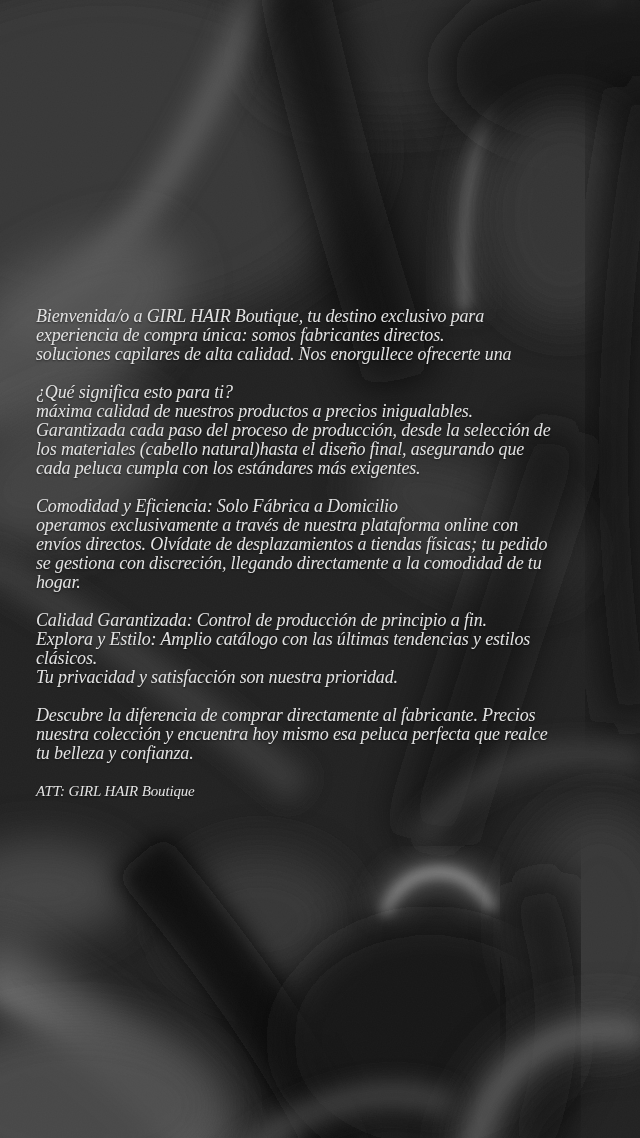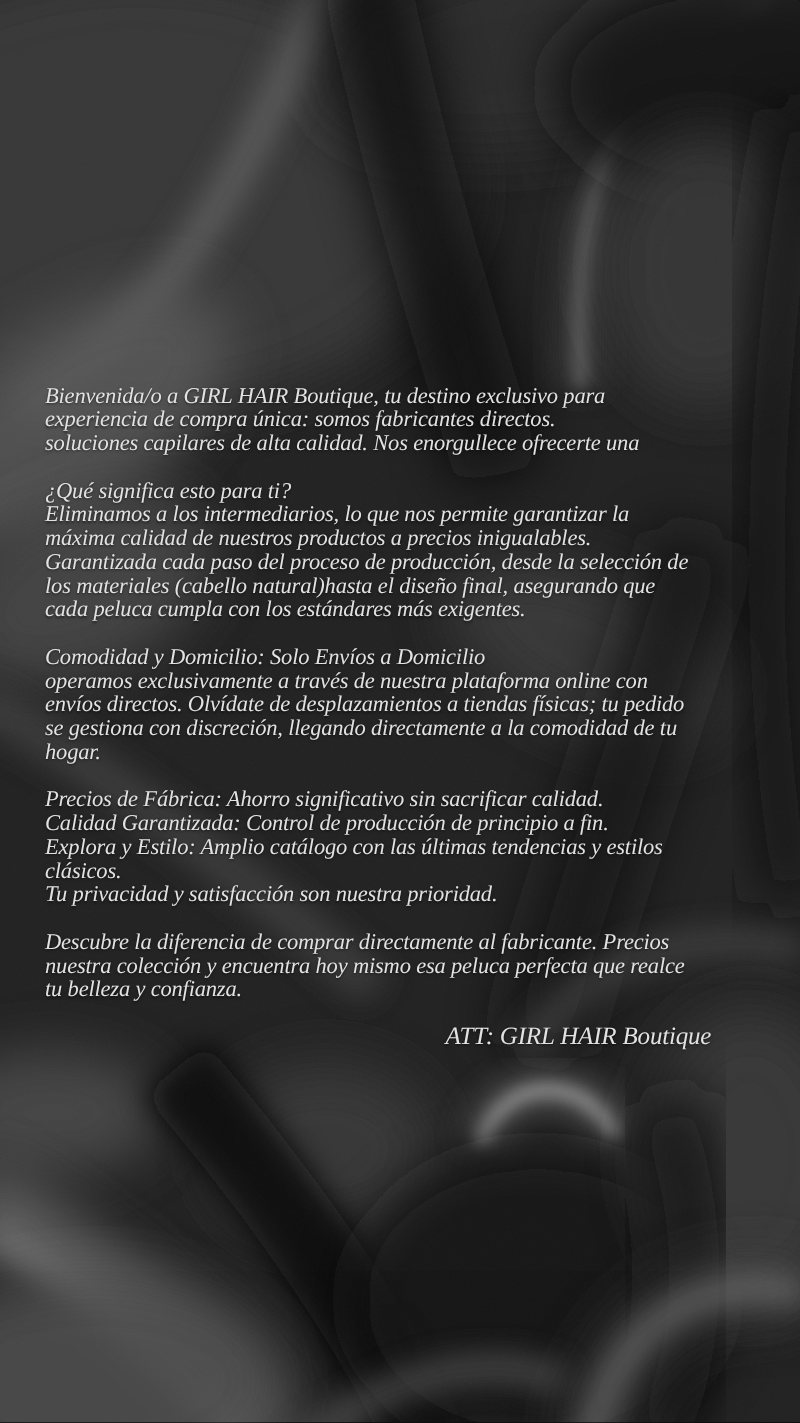--- a/index.html
+++ b/index.html
@@ -7,36 +7,35 @@
   #screen {
     position:relative;
     width:640px; height:1138px;
     overflow:hidden;
     background:#1f1f1f;
     font-family:"Liberation Serif", serif;
   }
   #satin-bg { position:absolute; left:0; top:0; width:640px; height:1138px; display:block; }
   .msg {
     position:absolute;
-    top:307px; left:36px; right:41px;
+    top:307px; left:36px; right:26px;
     color:#e2e2e2;
     font-style:italic;
     font-size:18px;
     line-height:19px;
     letter-spacing:-0.15px;
     text-shadow:0 1px 2px rgba(0,0,0,0.55);
   }
   .para { margin-bottom:19px; }
   .para:last-of-type { margin-bottom:0; }
   .line { white-space:nowrap; }
   .signature {
     margin-top:0;
-    font-size:20px;
+    font-size:15px;
     line-height:19px;
-    text-align:right;
     padding-right:30px;
     white-space:nowrap;
   }
 </style>
 </head>
 <body>
 
 <div id="screen">
 
   <svg id="satin-bg" viewBox="0 0 640 1138" xmlns="http://www.w3.org/2000/svg" aria-hidden="true">
@@ -98,37 +97,35 @@
   <div class="msg">
 
     <div class="para">
       <div class="line">Bienvenida/o a GIRL HAIR Boutique, tu destino exclusivo para</div>
       <div class="line">experiencia de compra única: somos fabricantes directos.</div>
       <div class="line">soluciones capilares de alta calidad. Nos enorgullece ofrecerte una</div>
     </div>
 
     <div class="para">
       <div class="line">¿Qué significa esto para ti?</div>
-      <div class="line">Eliminamos a los intermediarios, lo que nos permite garantizar la</div>
       <div class="line">máxima calidad de nuestros productos a precios inigualables.</div>
       <div class="line">Garantizada cada paso del proceso de producción, desde la selección de</div>
       <div class="line">los materiales (cabello natural)hasta el diseño final, asegurando que</div>
       <div class="line">cada peluca cumpla con los estándares más exigentes.</div>
     </div>
 
     <div class="para">
-      <div class="line">Comodidad y Domicilio: Solo Envíos a Domicilio</div>
+      <div class="line">Comodidad y Eficiencia: Solo Fábrica a Domicilio</div>
       <div class="line">operamos exclusivamente a través de nuestra plataforma online con</div>
       <div class="line">envíos directos. Olvídate de desplazamientos a tiendas físicas; tu pedido</div>
       <div class="line">se gestiona con discreción, llegando directamente a la comodidad de tu</div>
       <div class="line">hogar.</div>
     </div>
 
     <div class="para">
-      <div class="line">Precios de Fábrica: Ahorro significativo sin sacrificar calidad.</div>
       <div class="line">Calidad Garantizada: Control de producción de principio a fin.</div>
       <div class="line">Explora y Estilo: Amplio catálogo con las últimas tendencias y estilos</div>
       <div class="line">clásicos.</div>
       <div class="line">Tu privacidad y satisfacción son nuestra prioridad.</div>
     </div>
 
     <div class="para">
       <div class="line">Descubre la diferencia de comprar directamente al fabricante. Precios</div>
       <div class="line">nuestra colección y encuentra hoy mismo esa peluca perfecta que realce</div>
       <div class="line">tu belleza y confianza.</div>

